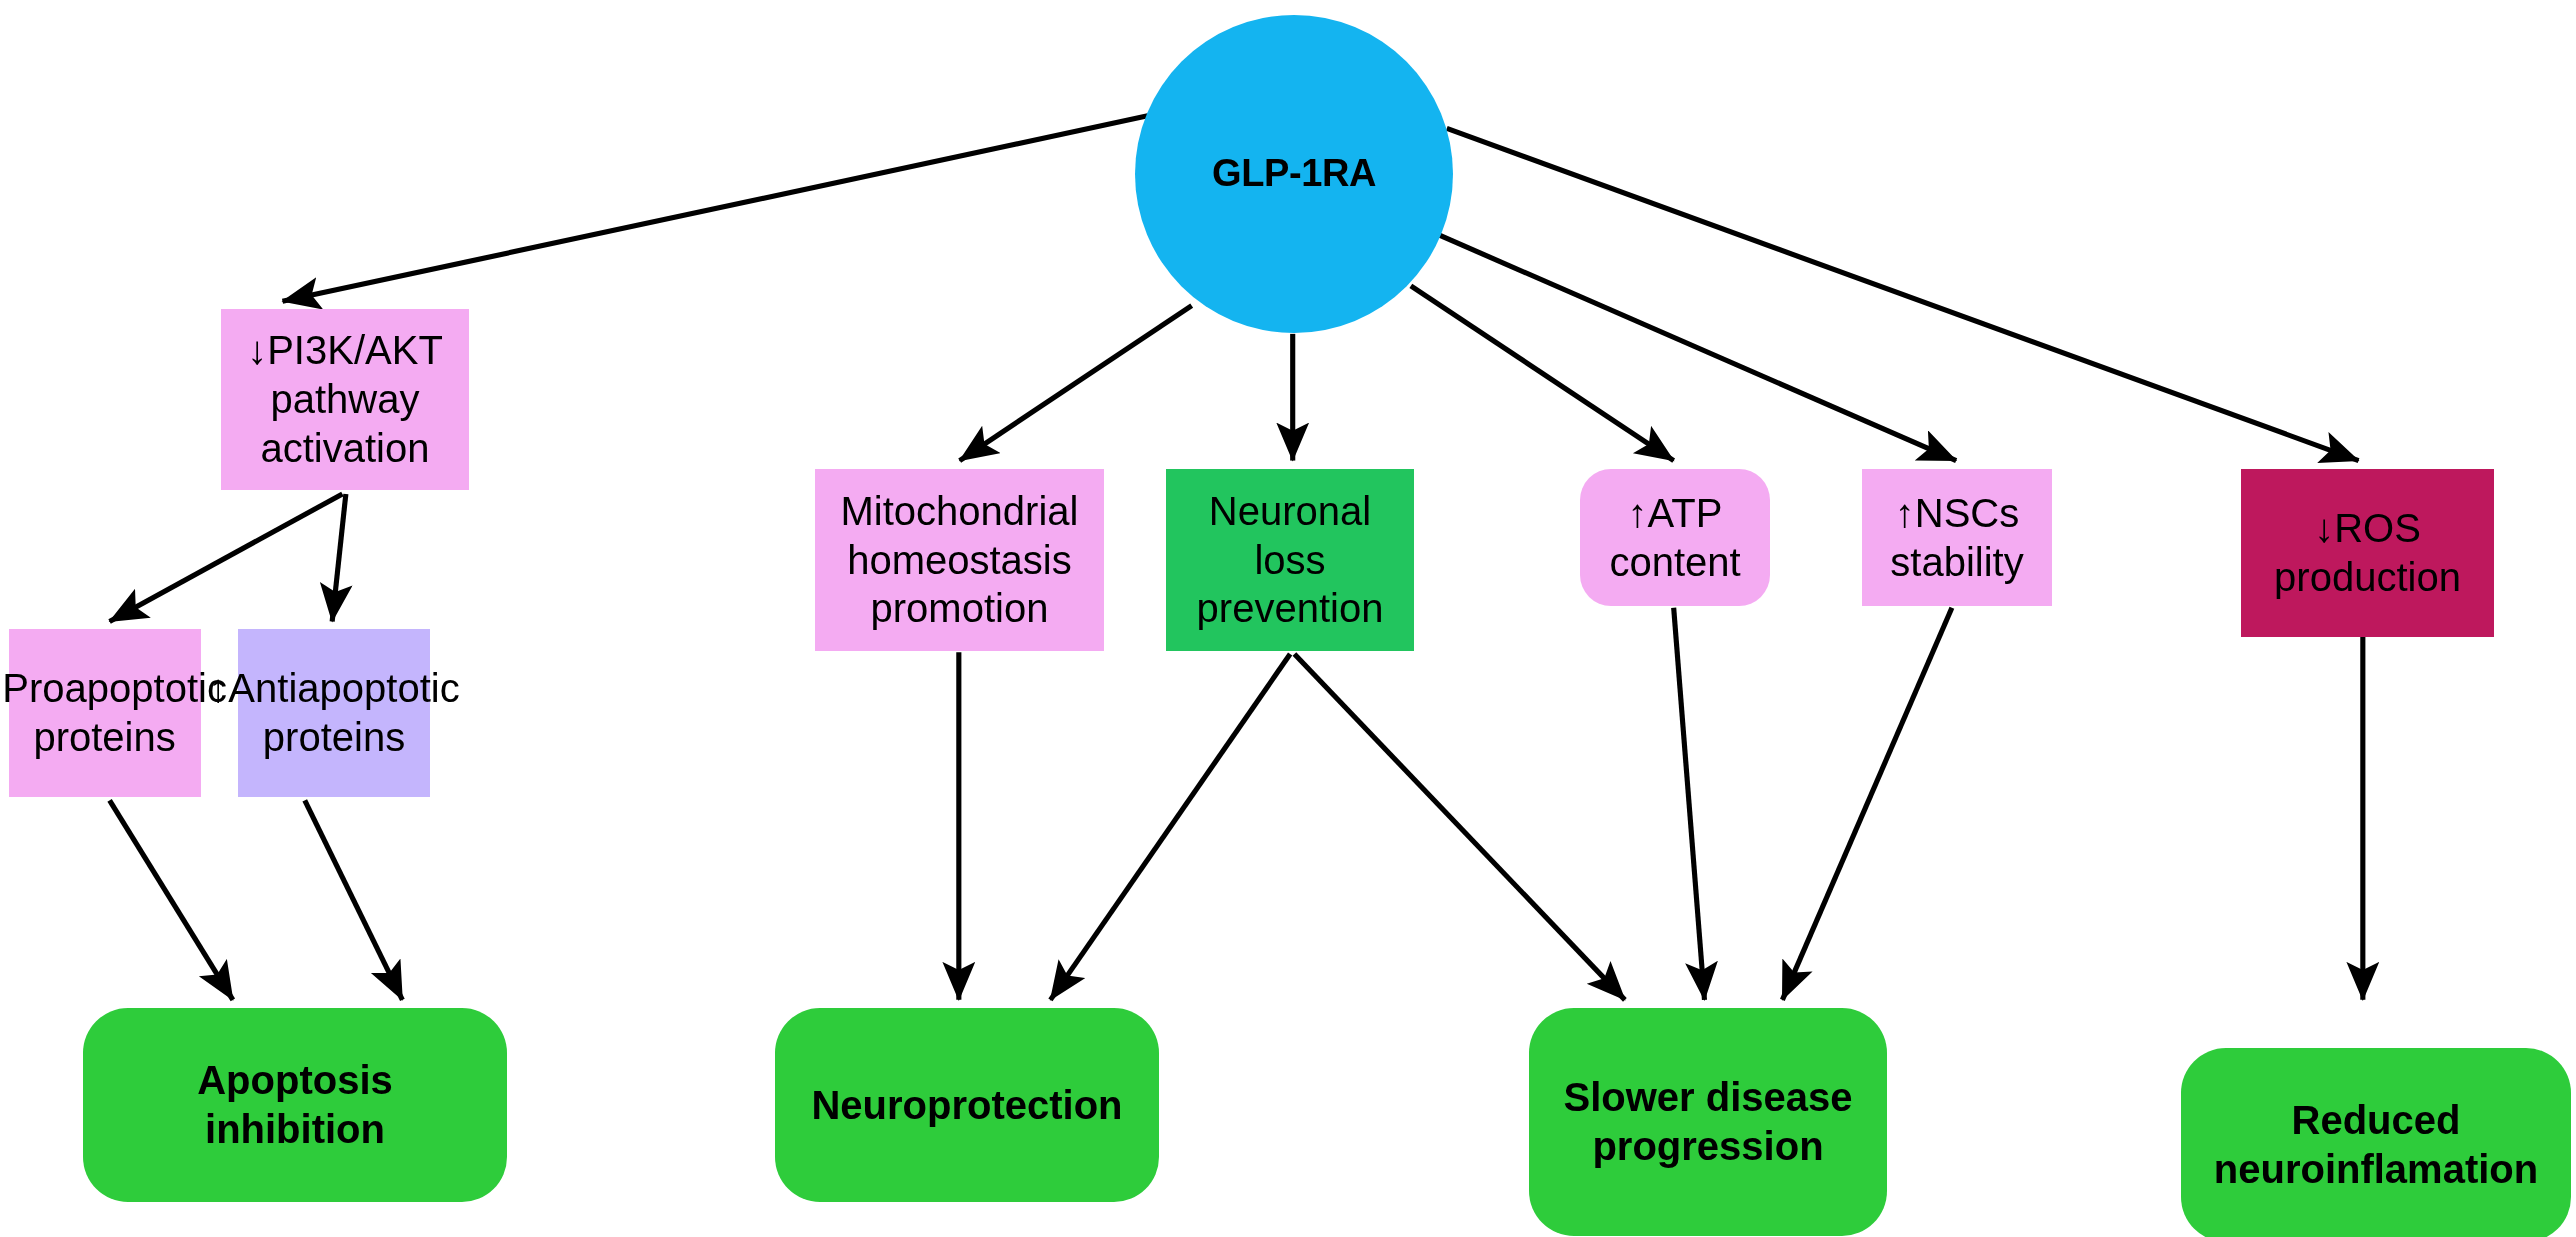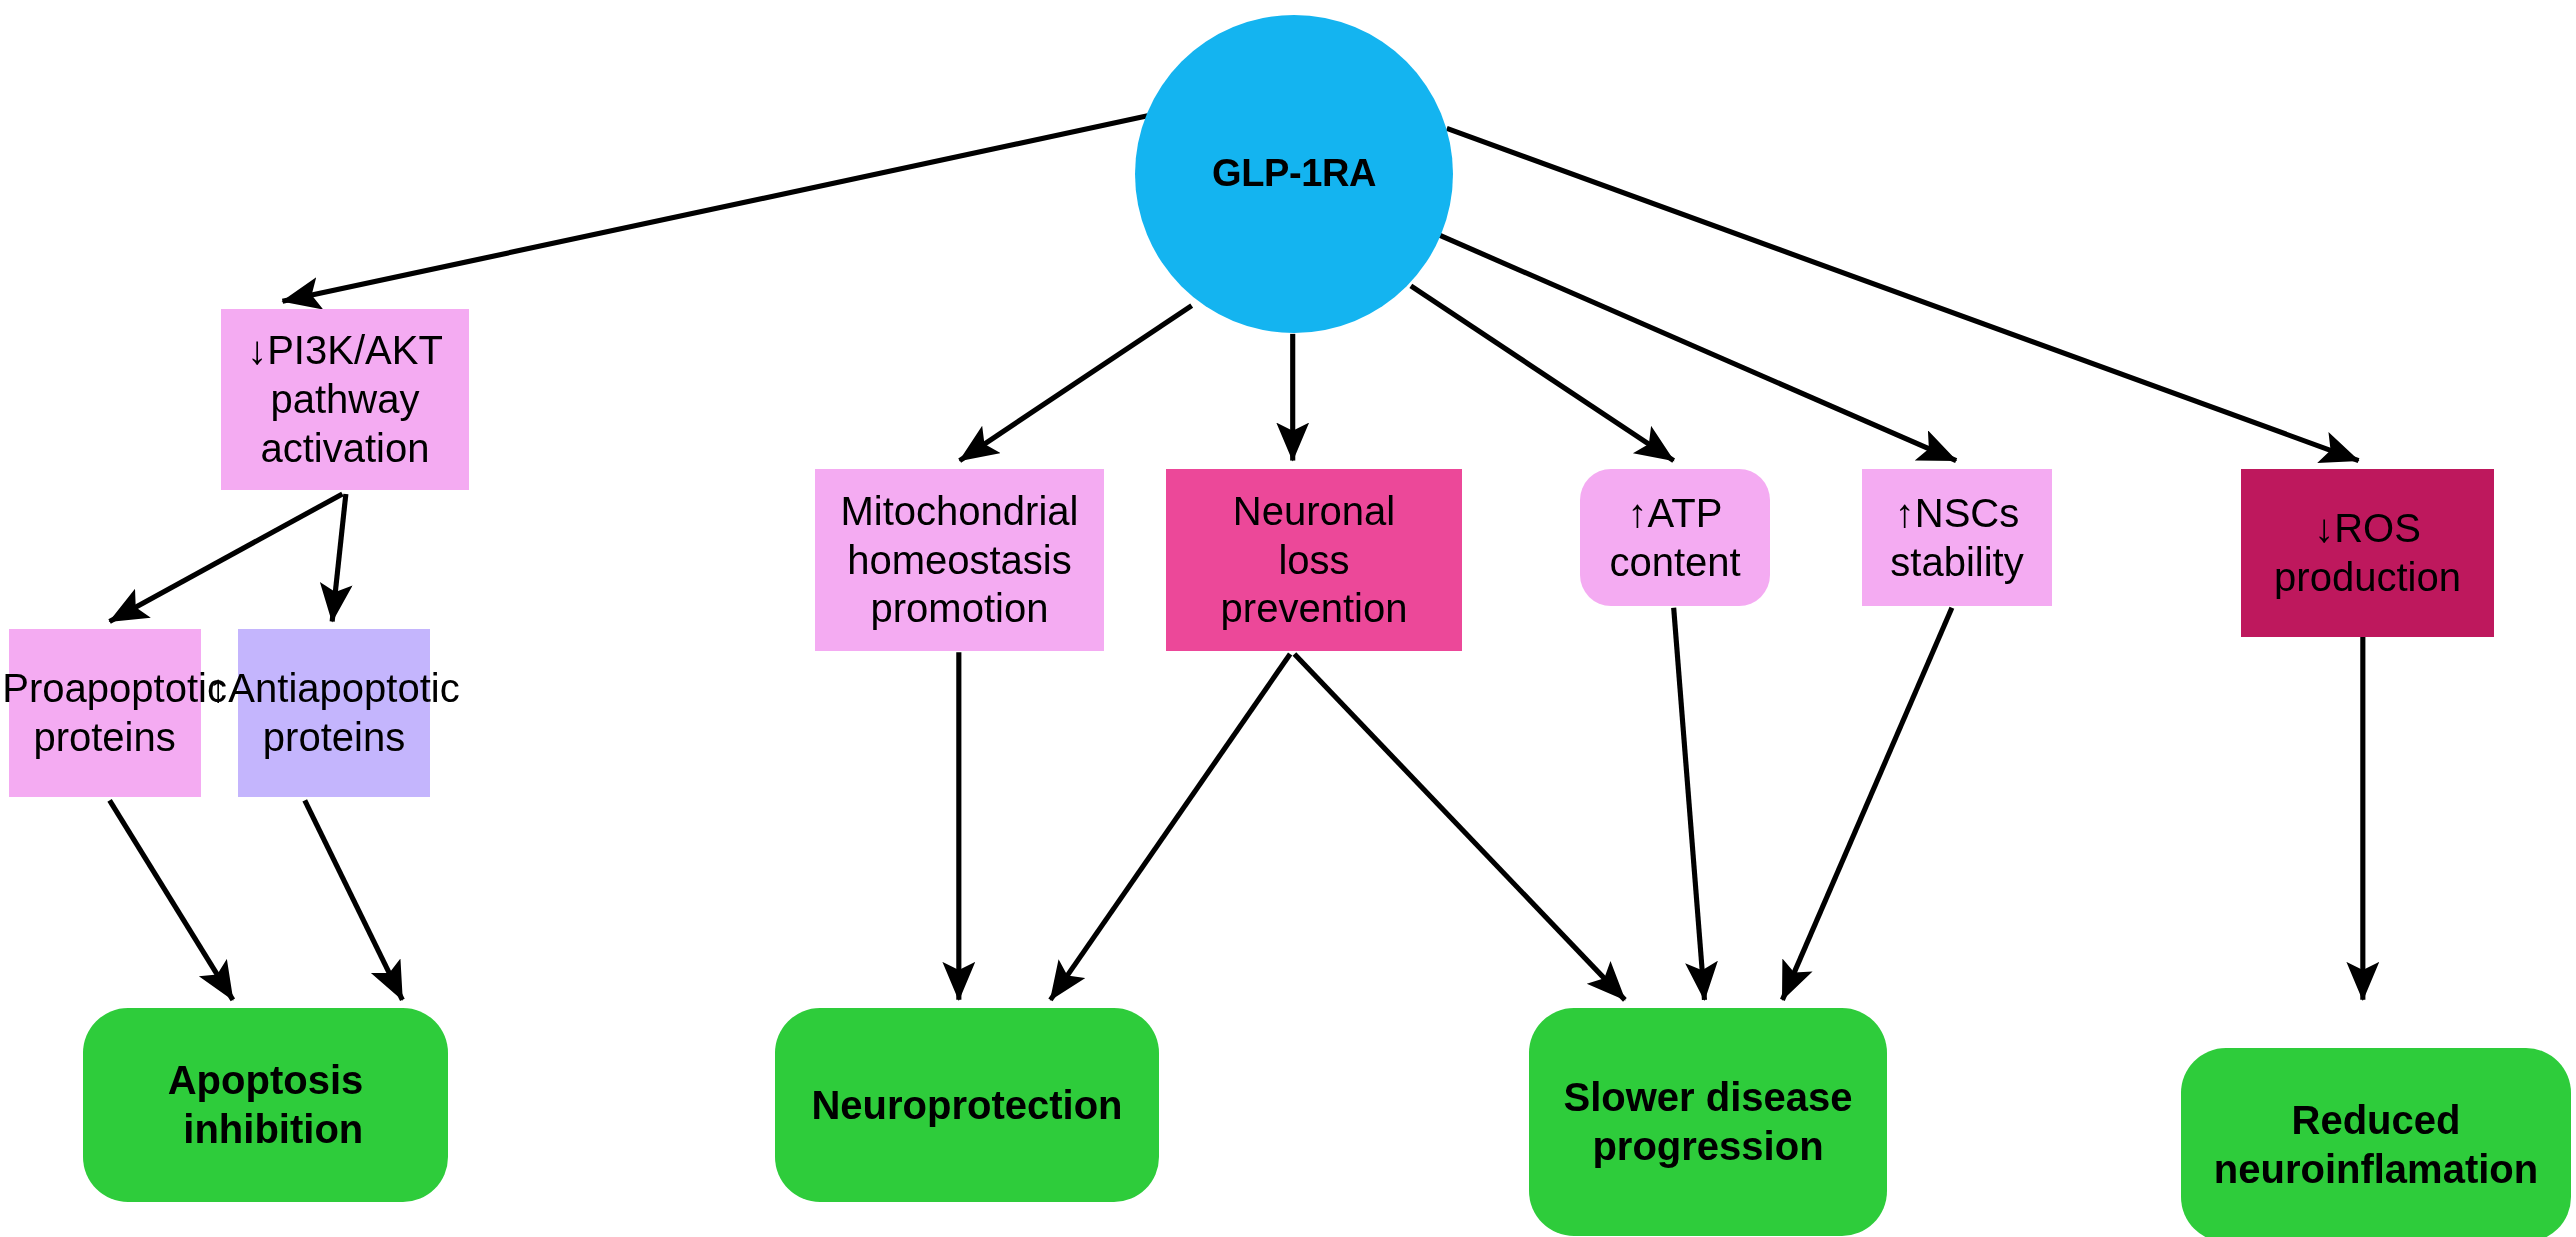--- a/index.html
+++ b/index.html
@@ -91,30 +91,30 @@
       <div class="node mediator" style="left: 221px; top: 309px; width: 248px; height: 181px; background: rgb(244, 171, 242);"><span>↓PI3K/AKT
 pathway
 activation</span></div>
       <div class="node mediator" style="left: 8.6px; top: 629px; width: 192px; height: 168px; background: rgb(244, 171, 242);"><span>↓Proapoptotic
 proteins</span></div>
       <div class="node mediator" style="left: 238px; top: 629px; width: 192px; height: 168px; background: #c4b5fd;"><span>↑Antiapoptotic
 proteins</span></div>
       <div class="node mediator" style="left: 815px; top: 469px; width: 289px; height: 182px; background: rgb(244, 171, 242);"><span>Mitochondrial
 homeostasis
 promotion</span></div>
-      <div class="node mediator" style="left: 1166px; top: 469px; width: 296px; height: 182px; background: #ec4899;"><span>Neuronal
+      <div class="node mediator" style="left: 1166px; top: 469px; width: 248px; height: 182px; background: #22c55e;"><span>Neuronal
 loss
 prevention</span></div>
       <div class="node mediator" style="left: 1580px; top: 469px; width: 190px; height: 137px; background: rgb(244, 171, 242); border-radius: 31px;"><span>↑ATP
 content</span></div>
       <div class="node mediator" style="left: 1862px; top: 469px; width: 190px; height: 137px; background: rgb(244, 171, 242);"><span>↑NSCs
 stability</span></div>
       <div class="node mediator" style="left: 2241px; top: 469px; width: 253px; height: 168px; background: #be185d;"><span>↓ROS
 production</span></div>
-      <div class="node outcome" style="left: 83px; top: 1008px; width: 365px; height: 194px; background: rgb(46, 204, 59); text-align: right;"><span>Apoptosis
+      <div class="node outcome" style="left: 83px; top: 1008px; width: 424px; height: 194px; background: rgb(46, 204, 59);"><span>Apoptosis
 inhibition</span></div>
       <div class="node outcome" style="left: 775px; top: 1008px; width: 384px; height: 194px; background: rgb(46, 204, 59);"><span>Neuroprotection</span></div>
       <div class="node outcome" style="left: 1529px; top: 1008px; width: 358px; height: 228px; background: rgb(46, 204, 59);"><span>Slower disease
 progression</span></div>
       <div class="node outcome" style="left: 2181px; top: 1048px; width: 390px; height: 194px; background: rgb(46, 204, 59);"><span>Reduced
 neuroinflamation</span></div>
     </div>
 
 </div>
 

